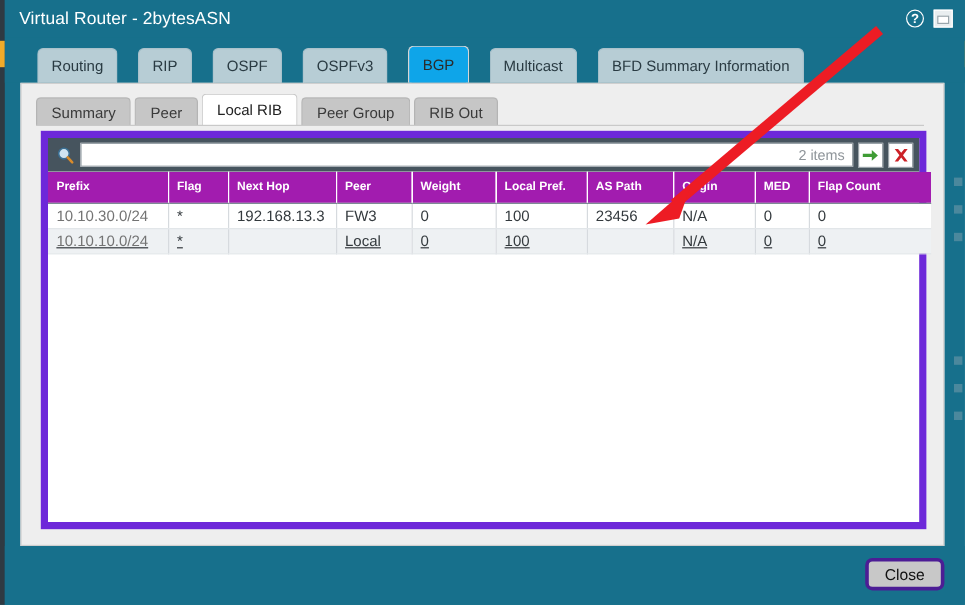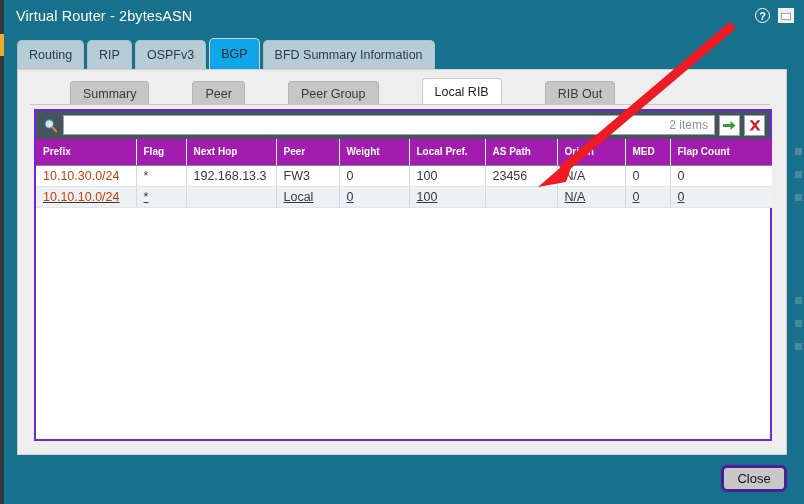--- a/index.html
+++ b/index.html
@@ -65,21 +65,21 @@
     background: #17708c; display: flex; align-items: flex-end;
     padding-left: 13px;
   }
   .mtab {
     height: 29px; padding: 0 11px;
     background: #b7cdd5; color: #2a3b43;
     border-radius: 5px 5px 0 0;
     font-size: 12.5px;
     display: flex; align-items: center;
     margin-right: 3px; white-space: nowrap;
-    border: 1px solid #a9c1cb; border-bottom: none;
+    border: 1px solid #a9c1cb; border-bottom: none; margin-left: 14px;
   }
   .mtab.active {
     background: #0ea5e9; color: #2b2b2b;
     border-color: #d6d6d6;
     height: 31px;
   }
 
   
   .panel {
     position: absolute; left: 17px; top: 69px; width: 770px; height: 386px;
@@ -90,35 +90,35 @@
   .subtabs {
     position: absolute; left: 0; top: 6px; width: 100%; height: 29px;
     display: flex; align-items: flex-end; padding-left: 12px;
   }
   .stab {
     height: 24px; padding: 0 12px;
     background: #c6c6c6; color: #3a3a3a;
     border: 1px solid #b4b4b4; border-bottom: none;
     border-radius: 4px 4px 0 0;
     font-size: 12.5px;
-    display: flex; align-items: center; margin-right: 3px; white-space: nowrap; margin-left: 40px;
+    display: flex; align-items: center; margin-right: 3px; white-space: nowrap;
   }
   .stab.active {
     background: #ffffff; color: #222222; height: 27px;
     border-color: #c9c9c9;
   }
   .subtabs-underline {
     position: absolute; left: 12px; top: 34px; width: 740px; height: 1px;
     background: #c9c9c9;
   }
 
   
   .gridbox {
     position: absolute; left: 16px; top: 39px; width: 738px; height: 332px;
-    background: #ffffff; border: 2px solid #6d28d9;
+    background: #ffffff; border: 6px solid #6d28d9;
   }
 
   
   .grid-toolbar {
     height: 28px; background: #46545e;
     display: flex; align-items: center; padding: 0 5px; gap: 4px;
   }
   .search-icon {
     width: 18px; height: 20px; flex: 0 0 18px;
     display: flex; align-items: center; justify-content: center;
@@ -156,21 +156,21 @@
   .tbl td {
     font-size: 12.5px; color: #33393d;
     padding: 3px 7px; height: 19px;
     border-right: 1px solid #d6dade;
     border-bottom: 1px solid #e2e6e9;
     white-space: nowrap; overflow: hidden;
   }
   .tbl td:last-child { border-right: none; }
   .tbl tr.r-odd td { background: #ffffff; }
   .tbl tr.r-even td { background: #eef1f3; text-decoration: underline; }
-  .cell-link { color: #c2410c; }
+  .cell-link { color: #737373; }
 
   
   .footer {
     position: absolute; left: 4px; top: 455px; width: 800px; height: 49px;
     background: #17708c;
   }
   .close-btn {
     position: absolute; right: 17px; top: 10px;
     width: 66px; height: 27px;
     background: #c8c8c8; border: 3px solid #4c1d95;
@@ -211,44 +211,50 @@
   </div>
 
   <div class="maintabs">
     <div class="mtab">
         <span>Routing</span>
       </div>
     <div class="mtab">
         <span>RIP</span>
       </div>
     <div class="mtab">
+        <span>OSPF</span>
+      </div>
+    <div class="mtab">
         <span>OSPFv3</span>
       </div>
     <div class="mtab active">
         <span>BGP</span>
+      </div>
+    <div class="mtab">
+        <span>Multicast</span>
       </div>
     <div class="mtab">
         <span>BFD Summary Information</span>
       </div>
   </div>
 
   <div class="panel">
 
     <div class="subtabs">
       <div class="stab">
           <span>Summary</span>
         </div>
       <div class="stab">
           <span>Peer</span>
         </div>
+      <div class="stab active">
+          <span>Local RIB</span>
+        </div>
       <div class="stab">
           <span>Peer Group</span>
-        </div>
-      <div class="stab active">
-          <span>Local RIB</span>
         </div>
       <div class="stab">
           <span>RIB Out</span>
         </div>
     </div>
     <div class="subtabs-underline"></div>
 
     <div class="gridbox">
 
       <div class="grid-toolbar">

